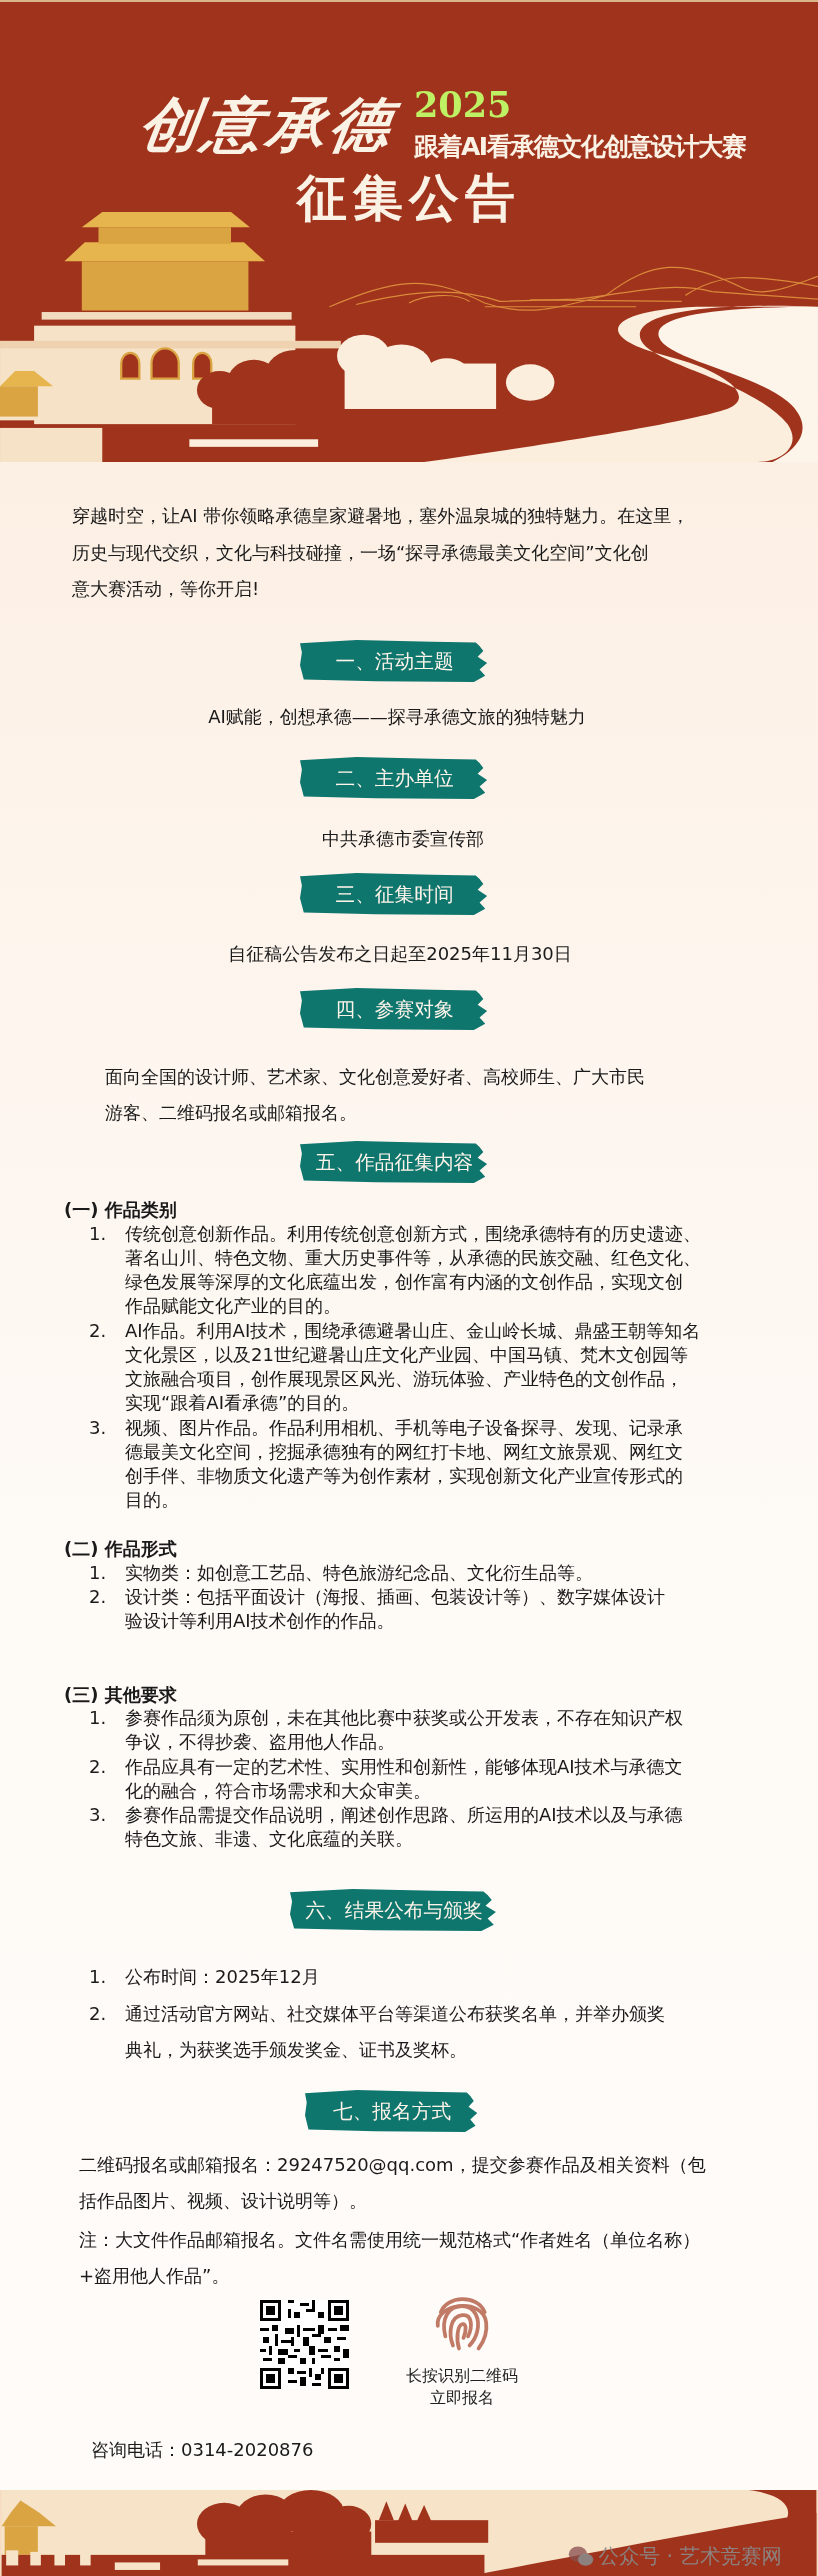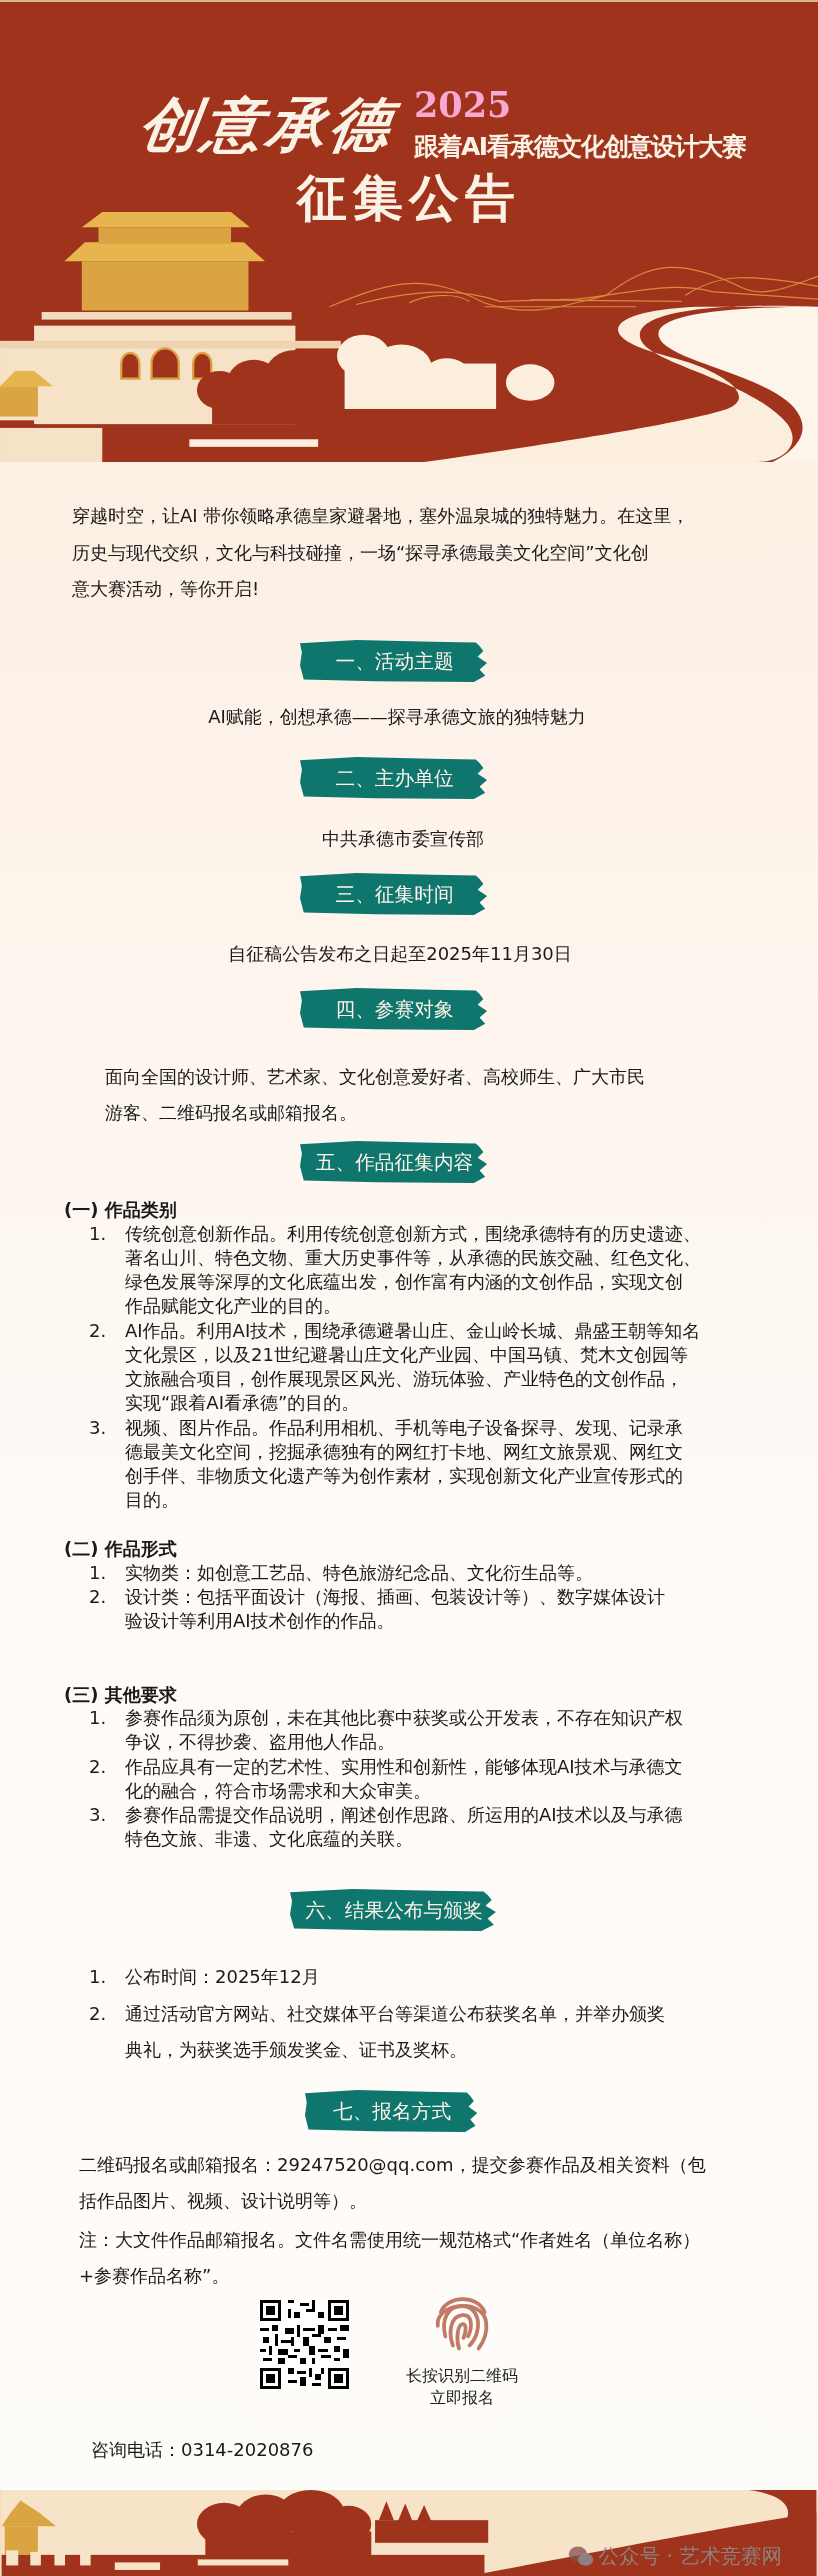--- a/index.html
+++ b/index.html
@@ -15,21 +15,21 @@
     position: absolute; left: 0; top: 0; width: 818px; height: 462px;
     background: #a0331c; overflow: hidden;
   }
   .banner .topline { position:absolute; left:0; top:0; width:100%; height:2.3px; background:#d9b58a; }
   .calli {
     position: absolute; left: 140px; top: 83px; width: 265px; height: 83px;
     color: #fbf2e6; font-family: "DejaVu Serif", serif; font-size: 59px; font-style: italic;
     font-weight: bold; letter-spacing: 4.5px; line-height: 83px; transform: skewX(-8deg);
   }
   .year {
-    position: absolute; left: 414px; top: 85px; color: #f9a8d4;
+    position: absolute; left: 414px; top: 85px; color: #bef264;
     font-family: "DejaVu Serif", serif; font-weight: bold; font-size: 35px; line-height: 39px;
   }
   .subtitle {
     position: absolute; left: 414px; top: 130px; color: #fbf2e6;
     font-size: 25px; font-weight: bold; line-height: 33px; letter-spacing: -1.5px;
   }
   .main-title {
     position: absolute; left: 0; width: 818px; top: 168px; text-align: center; color: #fbf2e6;
     font-size: 50px; font-weight: bold; letter-spacing: 6px; line-height: 61px;
   }
@@ -246,21 +246,21 @@
     <div>典礼，为获奖选手颁发奖金、证书及奖杯。</div>
   </div>
 </div>
 
 <div class="sec" style="left:305px; top:2090px; width:174px;text-align:right;">
   <span>七、报名方式</span>
 </div>
 <div class="para" style="left:79px; width:712px; top:2147px;">二维码报名或邮箱报名：29247520@qq.com，提交参赛作品及相关资料（包</div>
 <div class="para" style="left:79px; width:712px; top:2183px;">括作品图片、视频、设计说明等）。</div>
 <div class="para" style="left:79px; width:712px; top:2222px;">注：大文件作品邮箱报名。文件名需使用统一规范格式“作者姓名（单位名称）</div>
-<div class="para" style="left:79px; width:712px; top:2258px;">+参赛作品名称”。</div>
+<div class="para" style="left:79px; width:712px; top:2258px;">+盗用他人作品”。</div>
 
 <svg class="qr" viewBox="0 0 29 29" width="89" height="89" shape-rendering="crispEdges">
   <rect width="29" height="29" fill="#fff"></rect>
   <g fill="#000">
     <rect x="0" y="0" width="7" height="7"></rect>
       <rect x="1" y="1" width="5" height="5" fill="#fff"></rect>
       <rect x="2" y="2" width="3" height="3"></rect>
     <rect x="22" y="0" width="7" height="7"></rect>
       <rect x="23" y="1" width="5" height="5" fill="#fff"></rect>
       <rect x="24" y="2" width="3" height="3"></rect>

